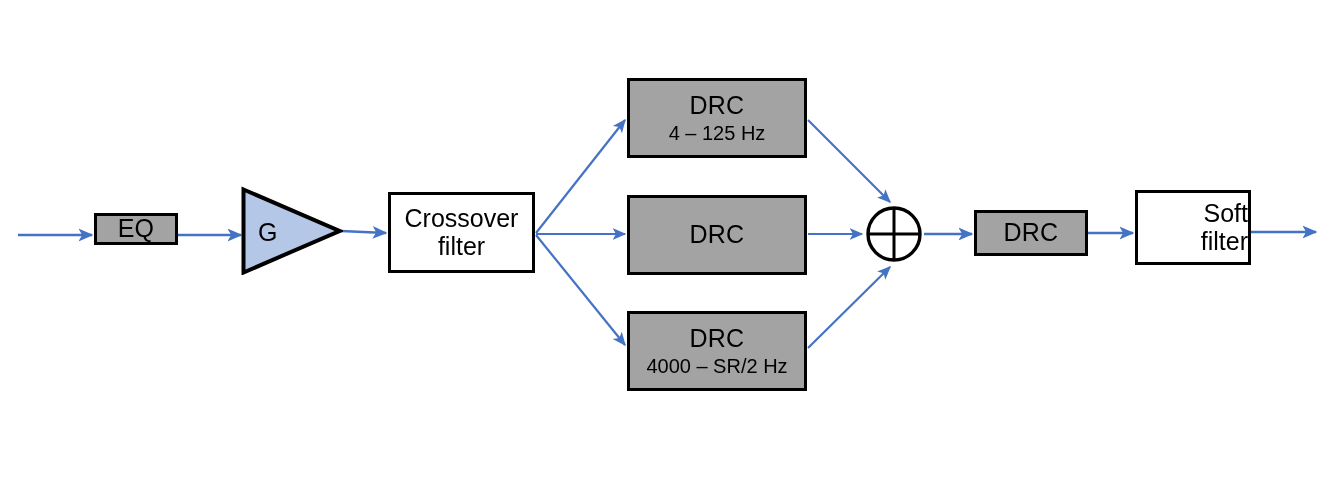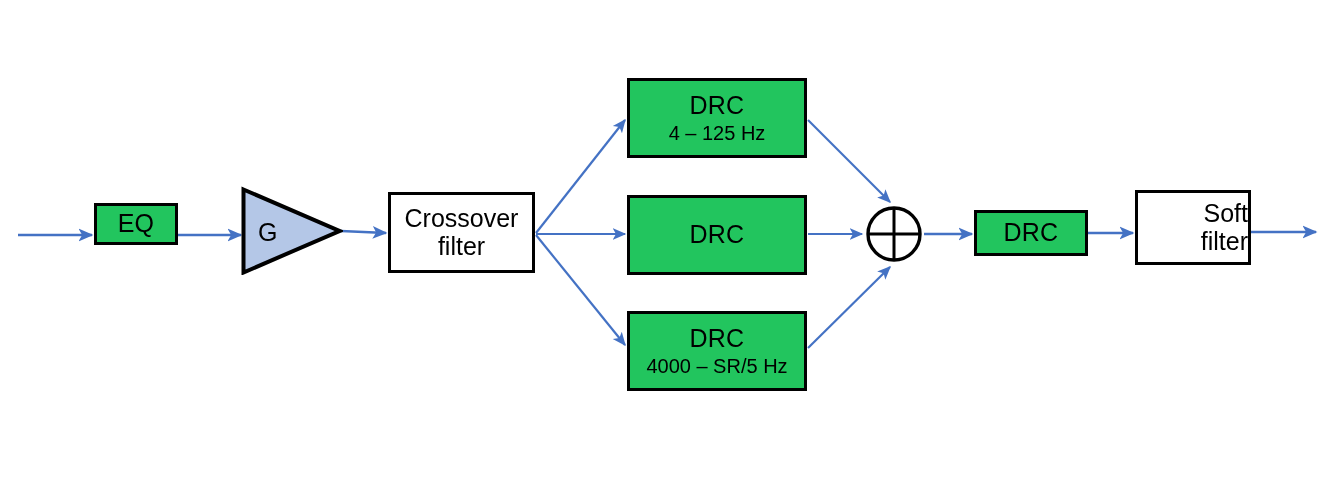--- a/index.html
+++ b/index.html
@@ -23,40 +23,40 @@
     box-sizing: border-box;
     border: 3px solid #000000;
     display: flex;
     flex-direction: column;
     align-items: center;
     justify-content: center;
     text-align: center;
     color: #000000;
     line-height: 1.1;
   }
-  .block.filled { background: #22c55e; text-align: right; }
+  .block.filled { background: #a3a3a3; text-align: right; }
   .block.plain  { background: #ffffff; }
 
   .lbl-main {
     font-size: 25px;
     letter-spacing: 0.2px;
     white-space: nowrap;
   }
   .lbl-sub {
     font-size: 20px;
     margin-top: 3px;
     white-space: nowrap;
   }
   .lbl-two-line {
     font-size: 25px;
     white-space: nowrap;
   }
 
   
-  #eq-block          { left: 94px;   top: 203px; width: 84px;  height: 42px; }
+  #eq-block          { left: 94px;   top: 213px; width: 84px;  height: 32px; }
   #crossover-block   { left: 388px;  top: 192px; width: 147px; height: 81px; }
   #drc-low-block     { left: 627px;  top: 78px;  width: 180px; height: 80px; }
   #drc-mid-block     { left: 627px;  top: 195px; width: 180px; height: 80px; }
   #drc-high-block    { left: 627px;  top: 311px; width: 180px; height: 80px; }
   #drc-master-block  { left: 974px;  top: 210px; width: 114px; height: 46px; }
   #softclip-block    { left: 1135px; top: 190px; width: 116px; height: 75px; align-items: flex-end; }
 
   
   #gain-amp {
     position: absolute;
@@ -150,21 +150,21 @@
     <div class="lbl-main">DRC</div>
     <div class="lbl-sub">4 – 125 Hz</div>
   </div>
 
   <div class="block filled" id="drc-mid-block">
     <div class="lbl-main">DRC</div>
   </div>
 
   <div class="block filled" id="drc-high-block">
     <div class="lbl-main">DRC</div>
-    <div class="lbl-sub">4000 – SR/5 Hz</div>
+    <div class="lbl-sub">4000 – SR/2 Hz</div>
   </div>
 
   <div id="sum-junction">
     <svg width="60" height="60" viewBox="0 0 60 60" xmlns="http://www.w3.org/2000/svg">
       <circle cx="30" cy="30" r="26" fill="#ffffff" stroke="#000000" stroke-width="3.4"></circle>
       <line x1="30" y1="4.4" x2="30" y2="55.6" stroke="#000000" stroke-width="3"></line>
       <line x1="4.4" y1="30" x2="55.6" y2="30" stroke="#000000" stroke-width="3"></line>
     </svg>
   </div>
 

